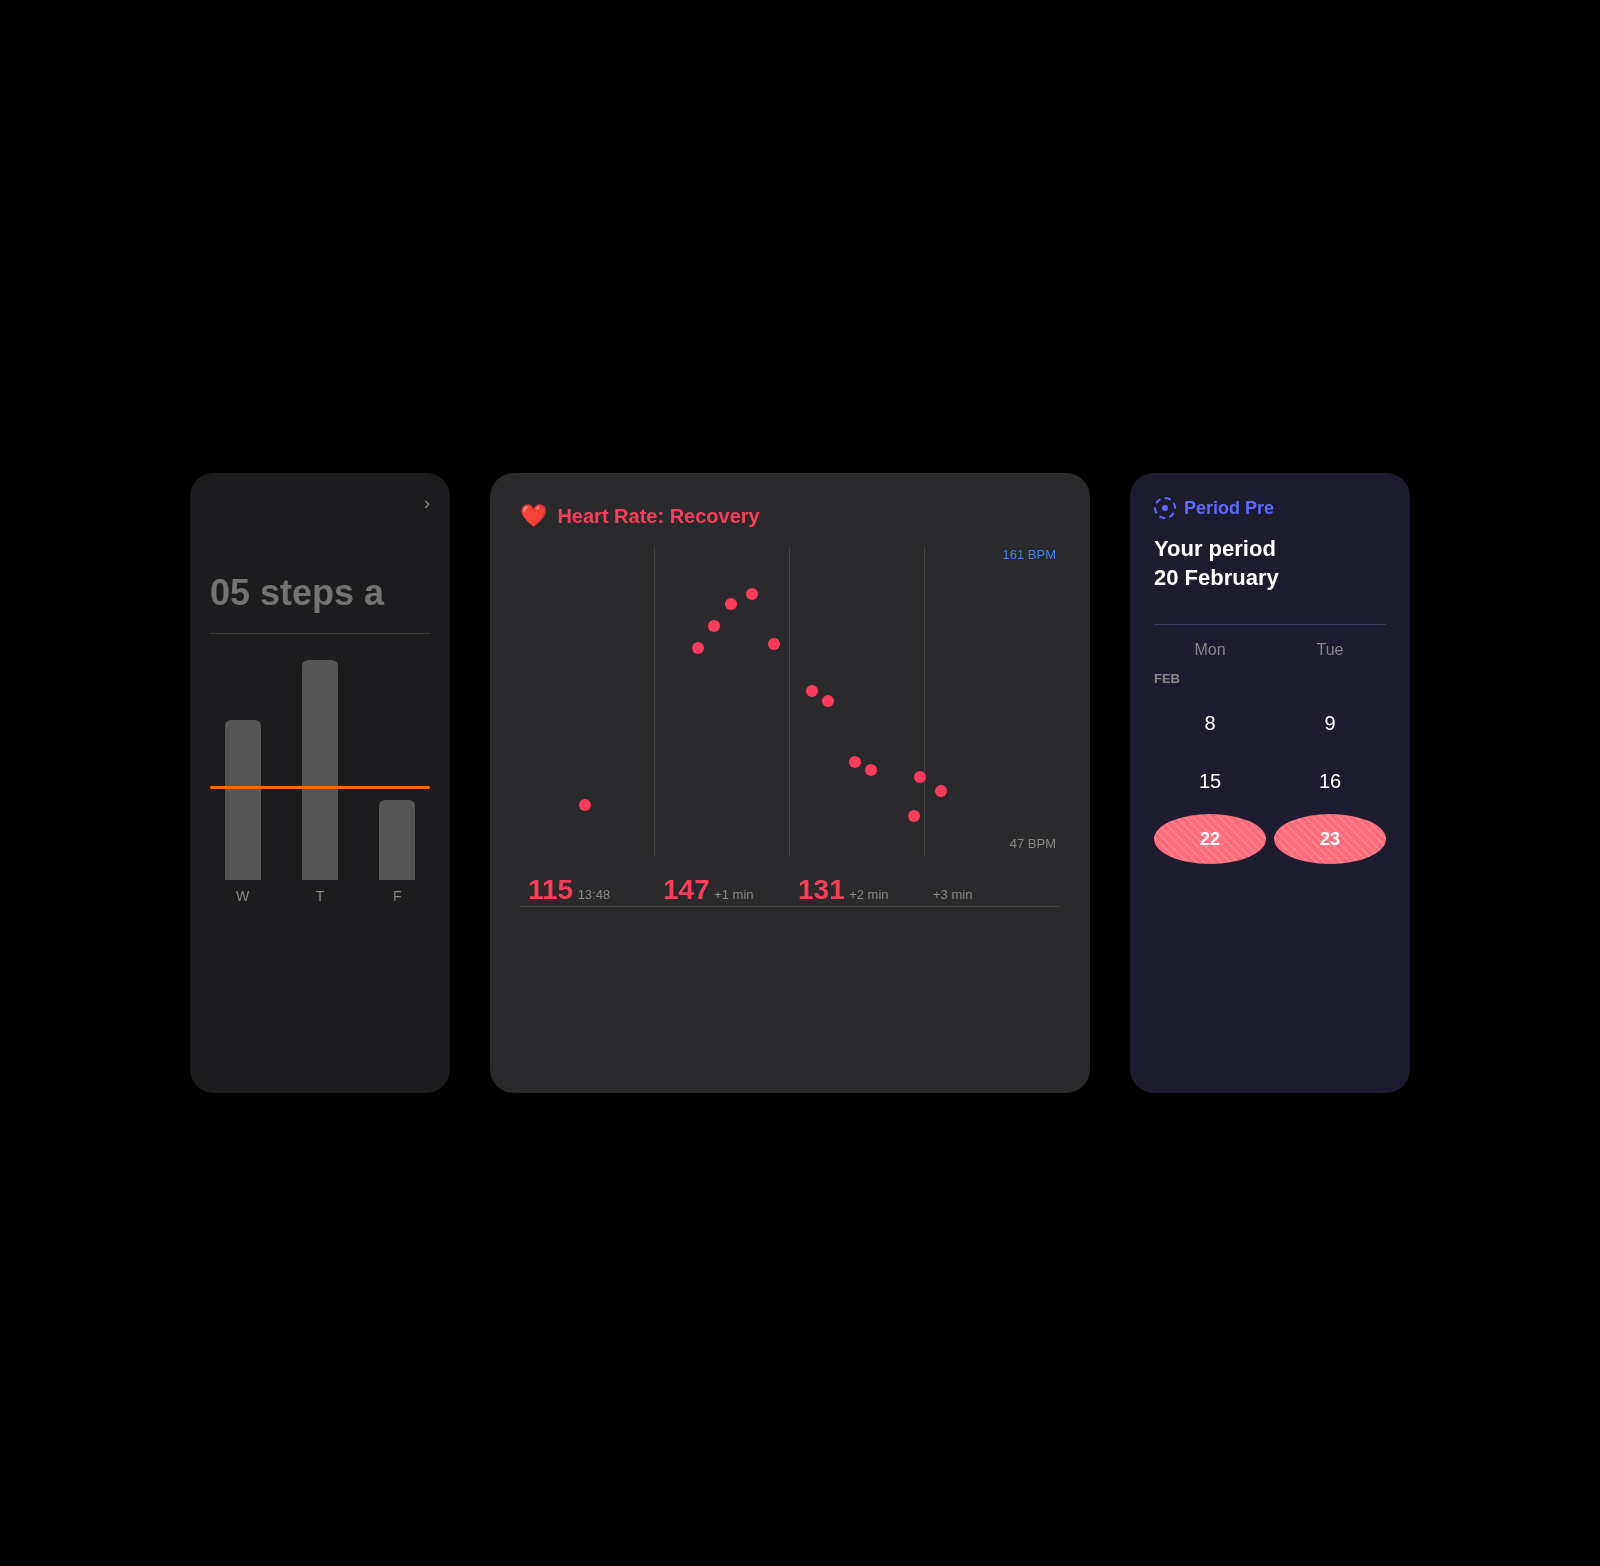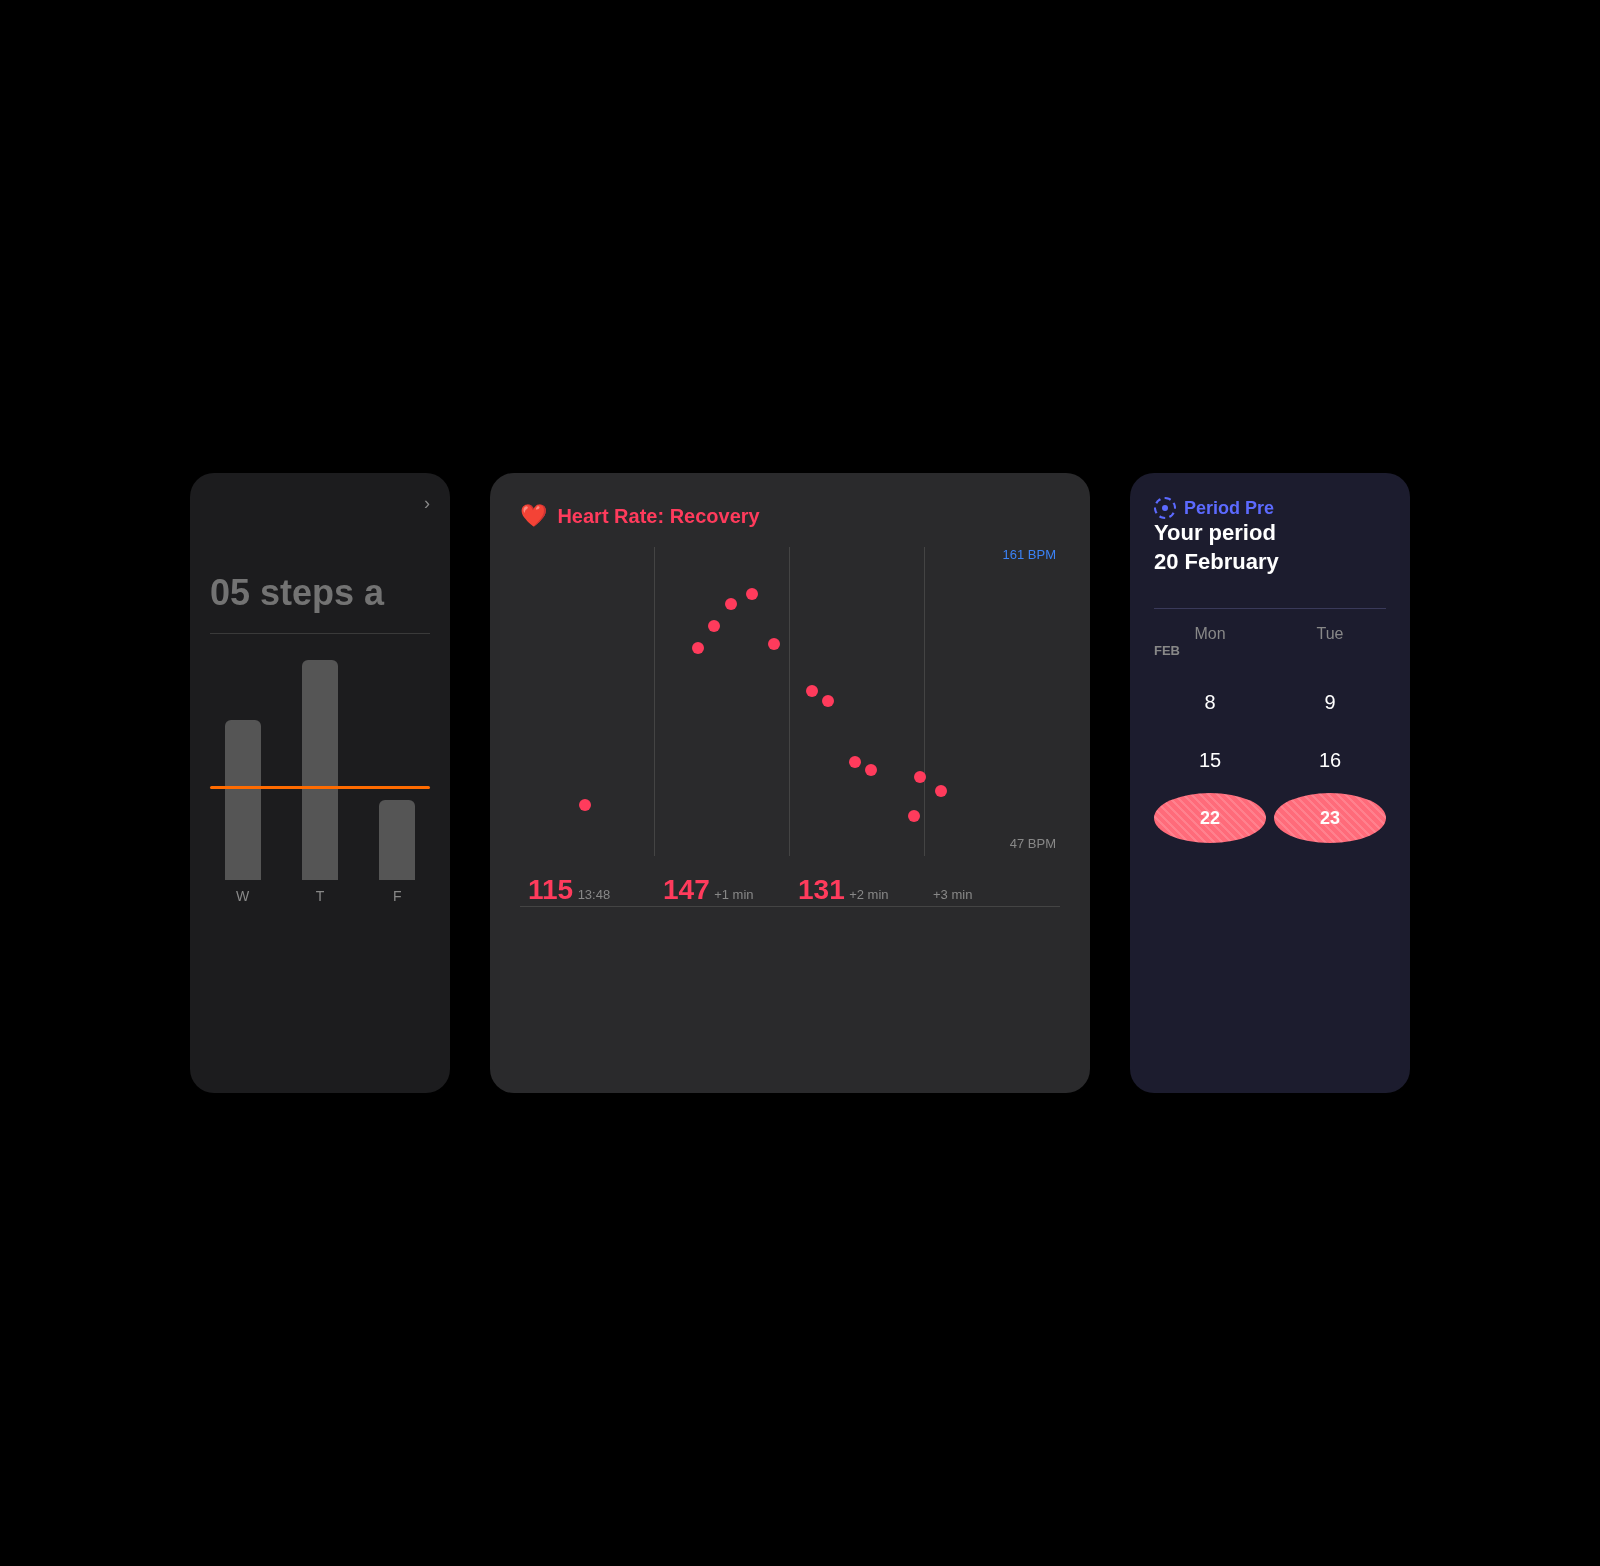--- a/index.html
+++ b/index.html
@@ -202,20 +202,21 @@
       padding: 24px;
       position: relative;
       overflow: hidden;
       flex-shrink: 0;
     }
 
     .period-header {
       display: flex;
       align-items: center;
       gap: 8px;
+      margin-bottom: 16px;
     }
 
     .period-icon {
       width: 22px;
       height: 22px;
       border-radius: 50%;
       border: 2px dashed #5c6aff;
       display: flex;
       align-items: center;
       justify-content: center;
@@ -245,33 +246,34 @@
     .period-divider {
       height: 1px;
       background: #3a3a5a;
       margin-bottom: 16px;
     }
 
     .calendar-header {
       display: grid;
       grid-template-columns: 1fr 1fr;
       gap: 8px;
+      margin-bottom: 12px;
     }
 
     .cal-day-header {
       color: #888;
       font-size: 16px;
       text-align: center;
       font-weight: 500;
     }
 
     .month-label {
       color: #888;
       font-size: 13px;
-      margin-bottom: 19px;
+      margin-bottom: 12px;
       font-weight: 600;
     }
 
     .calendar-grid {
       display: grid;
       grid-template-columns: 1fr 1fr;
       gap: 8px;
     }
 
     .cal-cell {

